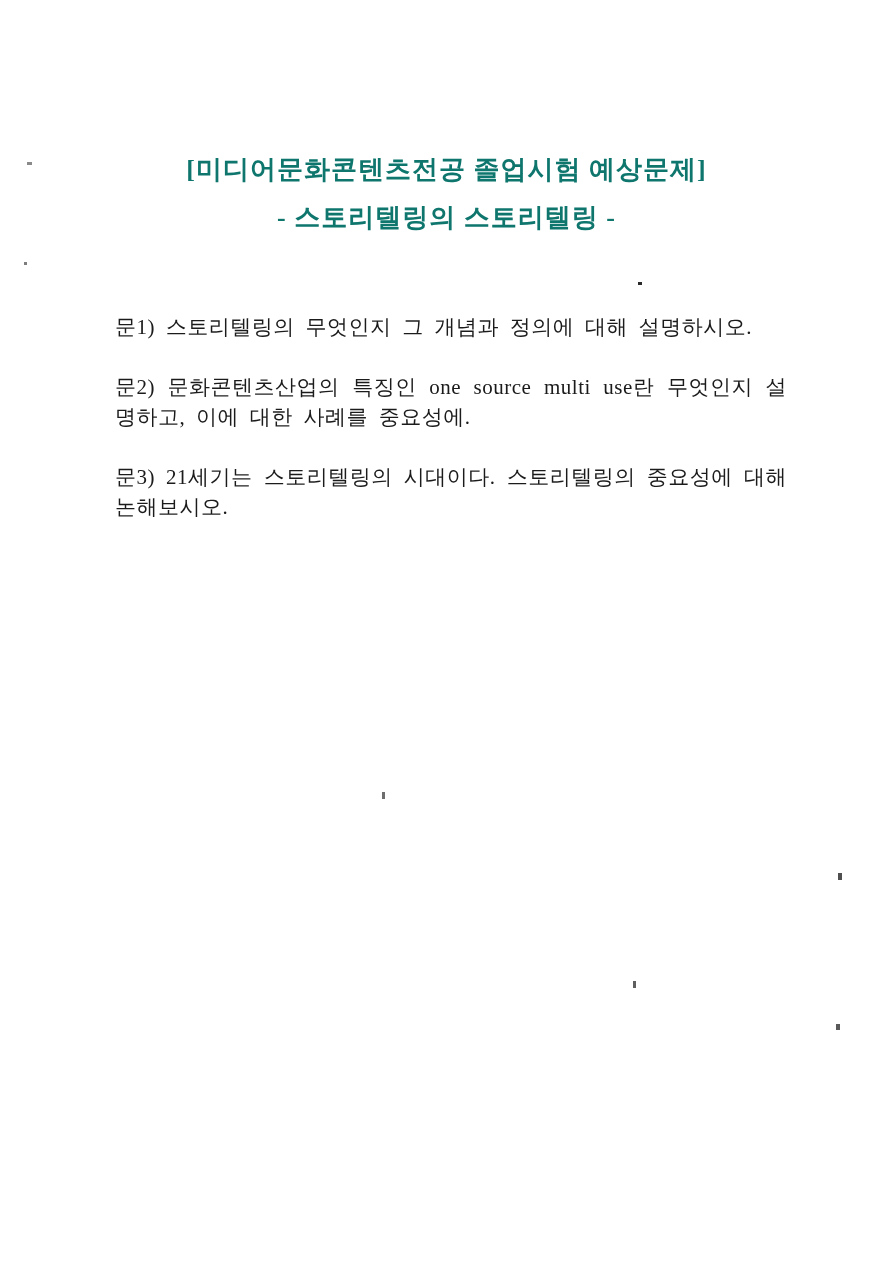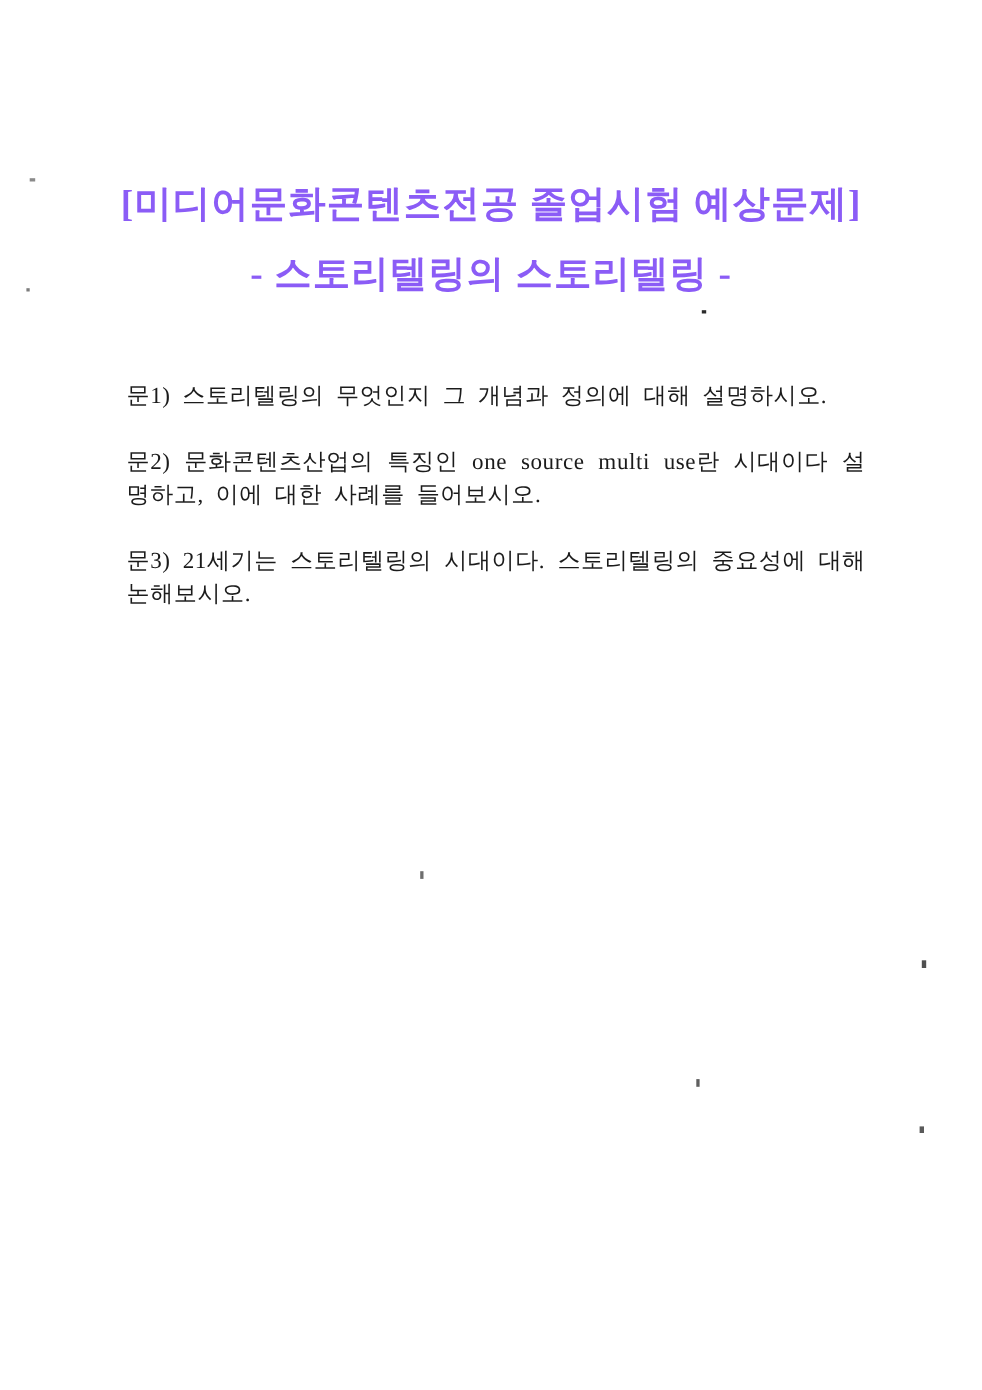--- a/index.html
+++ b/index.html
@@ -14,26 +14,26 @@
     background: #ffffff;
     overflow: hidden;
     font-family: "Liberation Serif", "DejaVu Serif", serif;
     color: #1b1b1b;
   }
   .title-block {
     padding-top: 146px;
     text-align: center;
   }
   .title-line {
-    margin: 16px;
-    font-size: 34px;
+    margin: 0;
+    font-size: 26px;
     font-weight: bold;
     line-height: 48px;
     letter-spacing: 1px;
-    color: #8b5cf6;
+    color: #0f766e;
     white-space: nowrap;
   }
   .question-list {
     margin: 70px 106px 0 115px; 
     text-align: justify;
   }
   .question {
     margin: 0 0 30px 0;
     font-size: 21px;
     line-height: 30px;
@@ -51,21 +51,21 @@
 
 <div class="page">
 
   <header class="title-block">
     <h1 class="title-line">[미디어문화콘텐츠전공 졸업시험 예상문제]</h1>
     <h1 class="title-line">- 스토리텔링의 스토리텔링 -</h1>
   </header>
 
   <main class="question-list">
     <p class="question">문1) 스토리텔링의 무엇인지 그 개념과 정의에 대해 설명하시오.</p>
-    <p class="question">문2) 문화콘텐츠산업의 특징인 one source multi use란 시대이다 설명하고, 이에 대한 사례를 들어보시오.</p>
+    <p class="question">문2) 문화콘텐츠산업의 특징인 one source multi use란 무엇인지 설명하고, 이에 대한 사례를 중요성에.</p>
     <p class="question">문3) 21세기는 스토리텔링의 시대이다. 스토리텔링의 중요성에 대해 논해보시오.</p>
   </main>
 
   <div id="specks">
       <span class="speck" style="left: 27px; top: 162px; width: 5px; height: 3px; background: rgb(138, 138, 138);"></span>
       <span class="speck" style="left: 24px; top: 262px; width: 3px; height: 3px; background: rgb(125, 125, 125);"></span>
       <span class="speck" style="left: 638px; top: 282px; width: 4px; height: 3px; background: rgb(42, 42, 42);"></span>
       <span class="speck" style="left: 382px; top: 792px; width: 3px; height: 7px; background: rgb(110, 110, 110);"></span>
       <span class="speck" style="left: 633px; top: 981px; width: 3px; height: 7px; background: rgb(95, 95, 95);"></span>
       <span class="speck" style="left: 838px; top: 873px; width: 4px; height: 7px; background: rgb(79, 79, 79);"></span>

